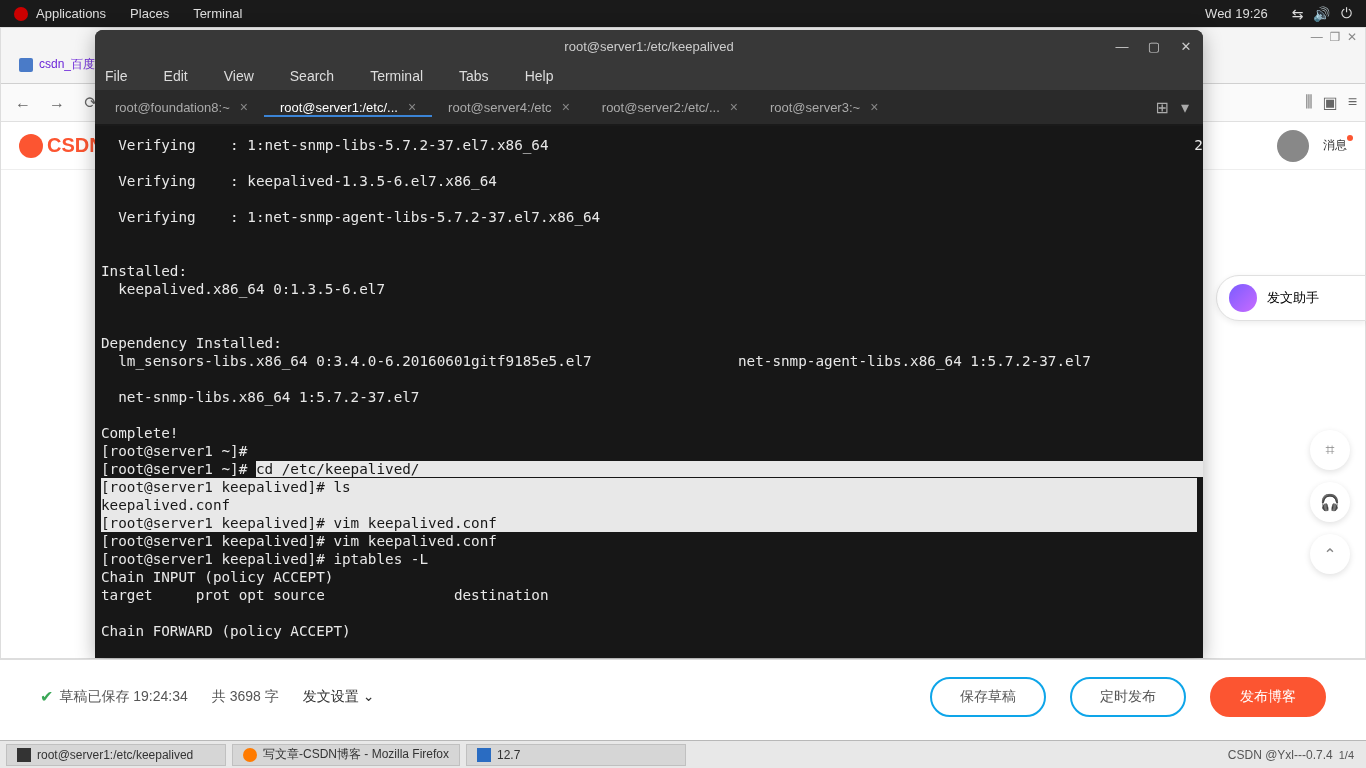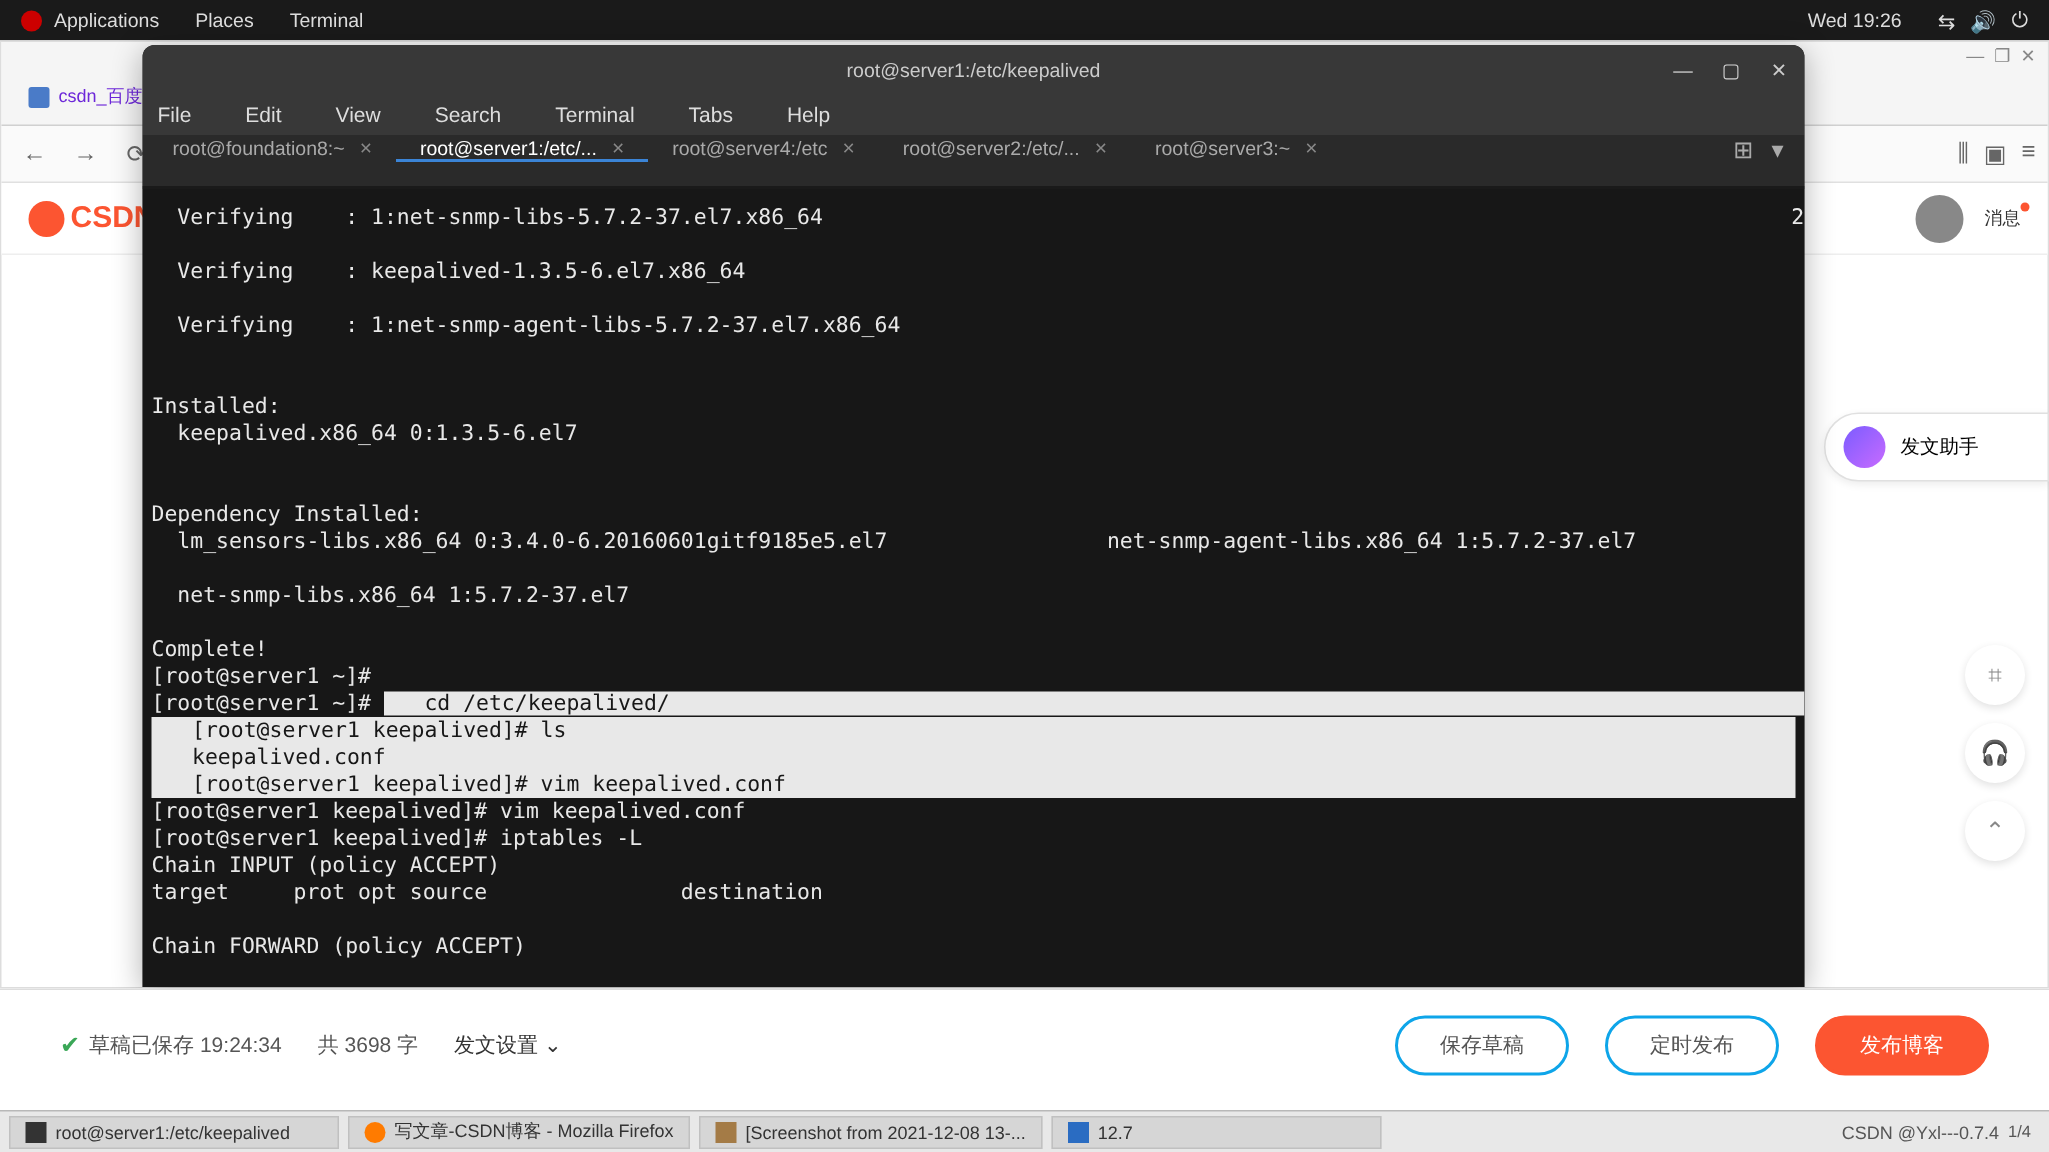--- a/index.html
+++ b/index.html
@@ -27,29 +27,29 @@
 .csdn-header .avatar { width: 32px; height: 32px; border-radius: 50%; background: #888; margin-right: 14px; }
 .csdn-header .msg { font-size: 12px; color: #333; position: relative; }
 .csdn-header .msg .dot { position: absolute; top: -2px; right: -6px; width: 6px; height: 6px; background: #fc5531; border-radius: 50%; }
 
 .terminal-window { position: absolute; top: 30px; left: 95px; width: 1108px; height: 628px; background: #2a2a2a; border-radius: 8px 8px 0 0; box-shadow: 0 4px 20px rgba(0,0,0,.3); color: #ddd; display: flex; flex-direction: column; overflow: hidden; }
 .term-titlebar { height: 32px; background: #383838; display: flex; align-items: center; justify-content: center; position: relative; font-size: 13px; color: #ccc; }
 .term-titlebar .window-controls { position: absolute; right: 8px; display: flex; gap: 14px; }
 .term-titlebar .wc { width: 18px; height: 18px; display: flex; align-items: center; justify-content: center; font-size: 13px; color: #ccc; cursor: pointer; }
 .term-menubar { height: 28px; background: #383838; display: flex; align-items: center; padding: 0 10px; gap: 36px; font-size: 14px; color: #ddd; }
 .term-menubar span { cursor: pointer; }
-.term-tabbar { height: 36px; background: #2a2a2a; border-bottom: 2px solid #1a1a1a; display: flex; align-items: flex-start; padding: 0 4px; }
+.term-tabbar { height: 36px; background: #2a2a2a; border-bottom: 2px solid #1a1a1a; display: flex; align-items: center; padding: 0 4px; }
 .term-tab { padding: 0 16px; display: flex; align-items: center; font-size: 13px; color: #aaa; position: relative; cursor: pointer; }
 .term-tab.active { color: #fff; }
 .term-tab.active::after { content:''; position: absolute; left: 0; right: 0; bottom: -2px; height: 2px; background: #3b84d6; }
 .term-tab .close { margin-left: 10px; color: #888; font-size: 14px; }
 .term-tabbar .tab-tools { margin-left: auto; display: flex; align-items: center; gap: 12px; padding: 0 10px; color: #aaa; }
 .term-body { flex: 1; background: #171717; padding: 10px 6px; font-family: 'DejaVu Sans Mono','Courier New',monospace; font-size: 14.3px; line-height: 18px; color: #e8e8e8; overflow: hidden; }
 .term-body pre { font-family: inherit; white-space: pre; }
-.term-body .hl { background: #e8e8e8; color: #171717; display: block; padding-left: 27px; }
+.term-body .hl { background: #e8e8e8; color: #171717; display: block; }
 
 .side-float { position: absolute; right: 0; top: 275px; width: 150px; background: #fff; border: 1px solid #e0e0e0; border-radius: 24px 0 0 24px; padding: 8px 12px; display: flex; align-items: center; font-size: 13px; box-shadow: 0 2px 6px rgba(0,0,0,.08); }
 .side-float .blob { width: 28px; height: 28px; border-radius: 50%; background: linear-gradient(135deg,#7b5cff,#c86bff); margin-right: 10px; }
 .side-tools { position: absolute; right: 16px; top: 430px; display: flex; flex-direction: column; gap: 12px; }
 .side-tools .tool { width: 40px; height: 40px; border-radius: 50%; background: #fff; box-shadow: 0 2px 6px rgba(0,0,0,.12); display: flex; align-items: center; justify-content: center; color: #888; font-size: 16px; }
 
 .bottom-bar { position: absolute; left: 0; right: 0; top: 659px; height: 74px; background: #fff; border-top: 1px solid #ddd; display: flex; align-items: center; padding: 0 40px; font-size: 14px; gap: 24px; }
 .bottom-bar .status { color: #555; display: flex; align-items: center; gap: 6px; }
 .bottom-bar .status .check { color: #3aa757; font-size: 16px; }
 .bottom-bar .wc2 { color: #555; }
@@ -220,23 +220,19 @@
 <div class="taskbar">
   <div class="task">
       <span class="ticon" style="background:#333"></span>
       <span>root@server1:/etc/keepalived</span>
     </div>
   <div class="task">
       <span class="ticon" style="background:#ff7b00;border-radius:50%"></span>
       <span>写文章-CSDN博客 - Mozilla Firefox</span>
     </div>
   <div class="task">
-      <span class="ticon" style="background:#a47b46"></span>
-      <span>[Screenshot from 2021-12-08 13-...</span>
-    </div>
-  <div class="task">
       <span class="ticon" style="background:#2a6cc2"></span>
       <span>12.7</span>
     </div>
   <div class="tspacer"></div>
   <div class="tright">CSDN @Yxl---0.7.4</div>
   <div class="ws-ind">1/4</div>
 </div>
 
 </body></html>

